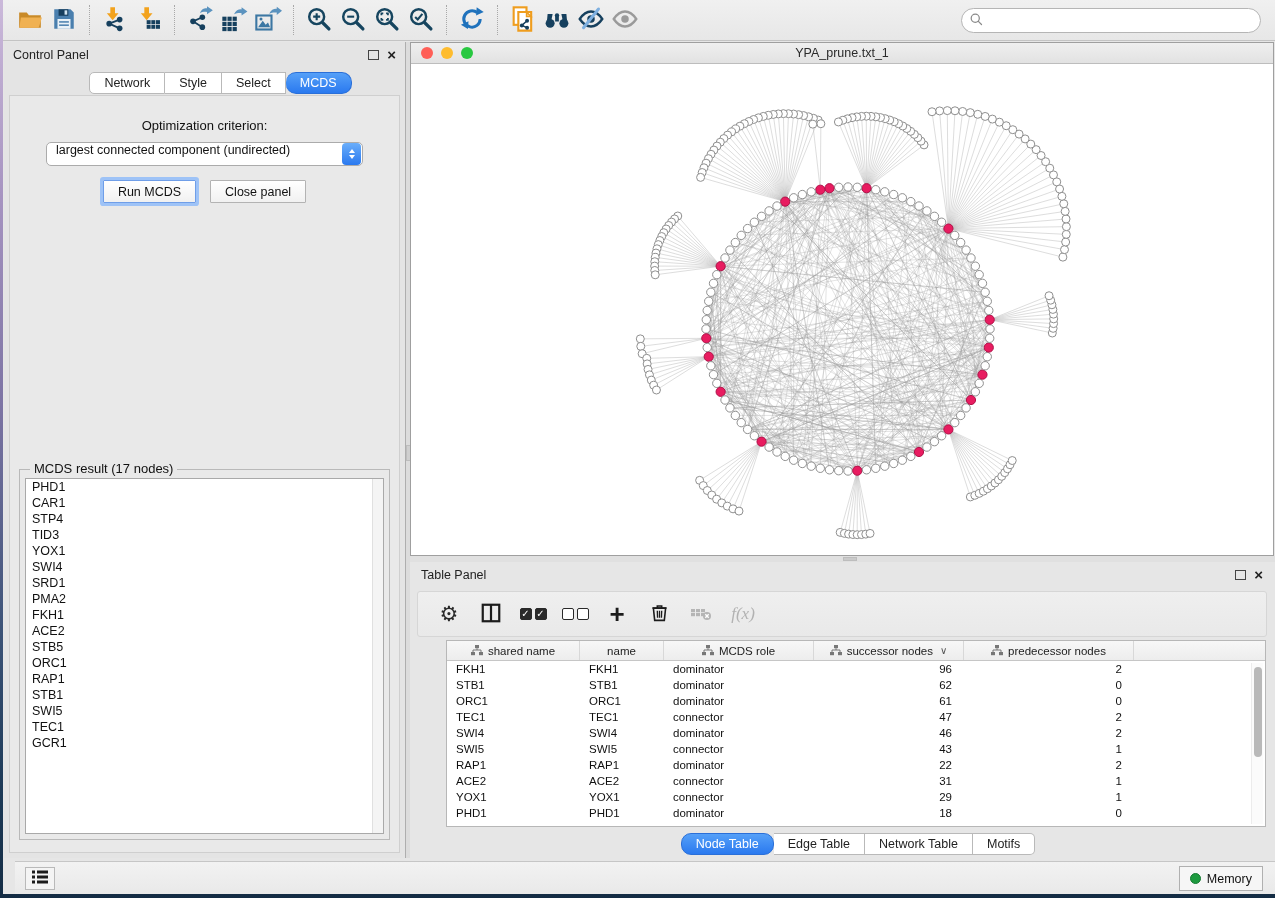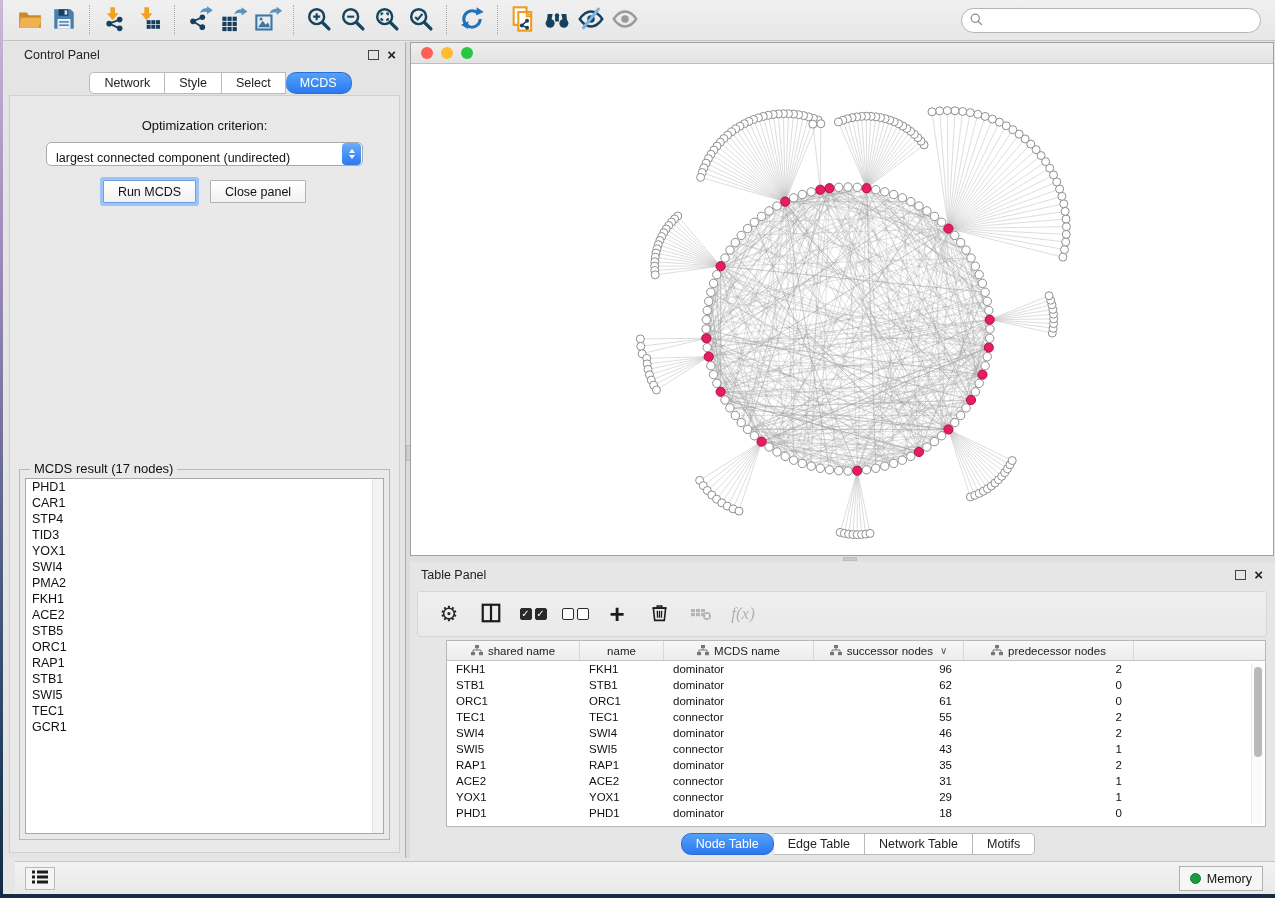--- a/index.html
+++ b/index.html
@@ -16,39 +16,39 @@
   .tb-btn { width:34px; height:34px; display:flex; align-items:center; justify-content:center; border-radius:4px; }
   .tb-sep { width:1px; height:30px; margin:0 8px; border-left:1px dotted #a8a8a8; }
   .tb-spacer { flex:1; }
   .search-wrap { position:relative; width:300px; height:25px; margin-right:4px; }
   .search-wrap input { width:100%; height:100%; border:1px solid #b5b5b5; border-radius:13px;
     background:#fff; padding:0 10px 0 28px; font-size:12px; outline:none; }
   .search-wrap svg { position:absolute; left:8px; top:4px; }
 
   
   .control-panel { position:absolute; left:1px; top:42px; width:401px; bottom:36px; background:#e4e4e4; }
-  .cp-header { position:absolute; top:0; left:11px; right:0; height:26px; display:flex; align-items:center; padding:0 9px;justify-content:center; }
+  .cp-header { position:absolute; top:0; left:0; right:0; height:26px; display:flex; align-items:center; padding:0 9px;justify-content:center; }
   .cp-title { font-size:12.5px; color:#222; }
   .panel-ctl { margin-left:auto; display:flex; align-items:center; gap:8px; }
   .float-ico { width:11px; height:10px; border:1.6px solid #444; display:inline-block; }
   .close-ico { font-weight:bold; font-size:15px; color:#222; line-height:10px; }
 
   .seg-tabs { display:flex;margin-left:32px; }
   .seg-tab { height:22px; padding:0 14px; display:flex; align-items:center; background:#fff;
     border:1px solid #b9b9b9; border-left:none; font-size:12.5px; color:#222; }
   .seg-tab:first-child { border-left:1px solid #b9b9b9; border-radius:5px 0 0 5px; }
   .seg-tab:last-child { border-radius:0 5px 5px 0; }
   .seg-tab.active { background:linear-gradient(#55a0f8,#2a79ef); border-color:#2a6fd8; color:#fff;border-radius:10px; }
   .cp-tabs { position:absolute; top:30px; left:0; right:0; display:flex; justify-content:center; }
 
   .cp-content { position:absolute; top:53px; left:5px; right:5px; bottom:5px;
     background:#e9e9e9; border:1px solid #cfcfcf; }
   .opt-label { position:absolute; top:22px; left:0; right:0; text-align:center; font-size:13px; color:#111; }
   .opt-select { position:absolute; top:46px; left:36px; right:36px; height:24px; background:#fff;
-    border:1px solid #ababab; border-radius:5px; display:flex; align-items:flex-end; }
+    border:1px solid #ababab; border-radius:5px; display:flex; align-items:flex-start; }
   .opt-select .val { flex:1; padding-left:9px; font-size:12.5px; color:#111; white-space:nowrap; overflow:hidden; }
   .opt-select .cap { width:19px; height:22px; margin:0 1px 0 4px; border-radius:4px;
     background:linear-gradient(#6aaefa,#2a79ef); display:flex; flex-direction:column; align-items:center; justify-content:center; gap:2px; }
   .cap .tri-up { width:0; height:0; border-left:3.5px solid transparent; border-right:3.5px solid transparent; border-bottom:4px solid #fff; }
   .cap .tri-dn { width:0; height:0; border-left:3.5px solid transparent; border-right:3.5px solid transparent; border-top:4px solid #fff; }
   .cp-buttons { position:absolute; top:84px; left:0; right:0; display:flex; justify-content:center; gap:14px; }
   .btn { height:23px; padding:0 14px; background:linear-gradient(#ffffff,#f1f1f1); border:1px solid #b3b3b3;
     border-radius:1px; font-size:12.5px; color:#111; display:flex; align-items:center; }
   .btn.focus { box-shadow:0 0 0 3px #9ec3f7; border-color:#6f9ee8; }
 
@@ -307,20 +307,21 @@
       <div class="result-group">
         <span class="result-title">MCDS result (17 nodes)</span>
         <div class="result-list" id="mcds-list">
           <div class="result-scroll"></div>
         <div class="mcds-item">PHD1</div>
             <div class="mcds-item">CAR1</div>
             <div class="mcds-item">STP4</div>
             <div class="mcds-item">TID3</div>
             <div class="mcds-item">YOX1</div>
             <div class="mcds-item">SWI4</div>
+            <div class="mcds-item">SRD1</div>
             <div class="mcds-item">PMA2</div>
             <div class="mcds-item">FKH1</div>
             <div class="mcds-item">ACE2</div>
             <div class="mcds-item">STB5</div>
             <div class="mcds-item">ORC1</div>
             <div class="mcds-item">RAP1</div>
             <div class="mcds-item">STB1</div>
             <div class="mcds-item">SWI5</div>
             <div class="mcds-item">TEC1</div>
             <div class="mcds-item">GCR1</div>
@@ -328,20 +329,21 @@
       </div>
     </div>
   </div>
 
   <div class="vsplit">
       <div class="handle"></div>
     </div>
 
   <div class="net-window">
     <div class="net-titlebar">
+      <span class="net-title">YPA_prune.txt_1</span>
       <span class="lights">
         <span class="light" id="light-close" style="background: rgb(255, 95, 87);"></span>
         <span class="light" id="light-min" style="background: rgb(254, 188, 46);"></span>
         <span class="light" id="light-max" style="background: rgb(40, 200, 64);"></span>
       </span>
     </div>
     <div class="net-canvas" id="net-canvas">
         <svg width="862" height="491">
           <g>
             <line x1="318.9313150530386" y1="343.89097308878354" x2="302.535921611695" y2="219.35559592695103" stroke="#9a9a9a" stroke-opacity="0.38" stroke-width="0.7"></line>
@@ -1260,21 +1262,21 @@
           <div class="dt-hcell" style="width: 84px;">
             <span>name</span>
           </div>
           <div class="dt-hcell" style="width: 150px;">
             <svg width="12" height="11" viewBox="0 0 12 11">
               <rect x="4" y="0" width="4" height="3.2" fill="#777"></rect>
               <rect x="0" y="7" width="4" height="3.2" fill="#777"></rect>
               <rect x="8" y="7" width="4" height="3.2" fill="#777"></rect>
               <path d="M6 3.2 L6 5 M2 7 L2 5 L10 5 L10 7" fill="none" stroke="#777" stroke-width="1"></path>
             </svg>
-            <span>MCDS name</span>
+            <span>MCDS role</span>
           </div>
           <div class="dt-hcell" style="width: 150px;">
             <svg width="12" height="11" viewBox="0 0 12 11">
               <rect x="4" y="0" width="4" height="3.2" fill="#777"></rect>
               <rect x="0" y="7" width="4" height="3.2" fill="#777"></rect>
               <rect x="8" y="7" width="4" height="3.2" fill="#777"></rect>
               <path d="M6 3.2 L6 5 M2 7 L2 5 L10 5 L10 7" fill="none" stroke="#777" stroke-width="1"></path>
             </svg>
             <span>successor nodes</span>
             <span class="sort">∨</span>
@@ -1309,42 +1311,42 @@
             <div class="dt-cell txt" style="width: 133px;">ORC1</div>
             <div class="dt-cell txt" style="width: 84px;">ORC1</div>
             <div class="dt-cell txt" style="width: 150px;">dominator</div>
             <div class="dt-cell num" style="width: 150px;">61</div>
             <div class="dt-cell num" style="width: 170px;">0</div>
           </div>
           <div class="dt-row">
             <div class="dt-cell txt" style="width: 133px;">TEC1</div>
             <div class="dt-cell txt" style="width: 84px;">TEC1</div>
             <div class="dt-cell txt" style="width: 150px;">connector</div>
-            <div class="dt-cell num" style="width: 150px;">55</div>
+            <div class="dt-cell num" style="width: 150px;">47</div>
             <div class="dt-cell num" style="width: 170px;">2</div>
           </div>
           <div class="dt-row">
             <div class="dt-cell txt" style="width: 133px;">SWI4</div>
             <div class="dt-cell txt" style="width: 84px;">SWI4</div>
             <div class="dt-cell txt" style="width: 150px;">dominator</div>
             <div class="dt-cell num" style="width: 150px;">46</div>
             <div class="dt-cell num" style="width: 170px;">2</div>
           </div>
           <div class="dt-row">
             <div class="dt-cell txt" style="width: 133px;">SWI5</div>
             <div class="dt-cell txt" style="width: 84px;">SWI5</div>
             <div class="dt-cell txt" style="width: 150px;">connector</div>
             <div class="dt-cell num" style="width: 150px;">43</div>
             <div class="dt-cell num" style="width: 170px;">1</div>
           </div>
           <div class="dt-row">
             <div class="dt-cell txt" style="width: 133px;">RAP1</div>
             <div class="dt-cell txt" style="width: 84px;">RAP1</div>
             <div class="dt-cell txt" style="width: 150px;">dominator</div>
-            <div class="dt-cell num" style="width: 150px;">35</div>
+            <div class="dt-cell num" style="width: 150px;">22</div>
             <div class="dt-cell num" style="width: 170px;">2</div>
           </div>
           <div class="dt-row">
             <div class="dt-cell txt" style="width: 133px;">ACE2</div>
             <div class="dt-cell txt" style="width: 84px;">ACE2</div>
             <div class="dt-cell txt" style="width: 150px;">connector</div>
             <div class="dt-cell num" style="width: 150px;">31</div>
             <div class="dt-cell num" style="width: 170px;">1</div>
           </div>
           <div class="dt-row">

